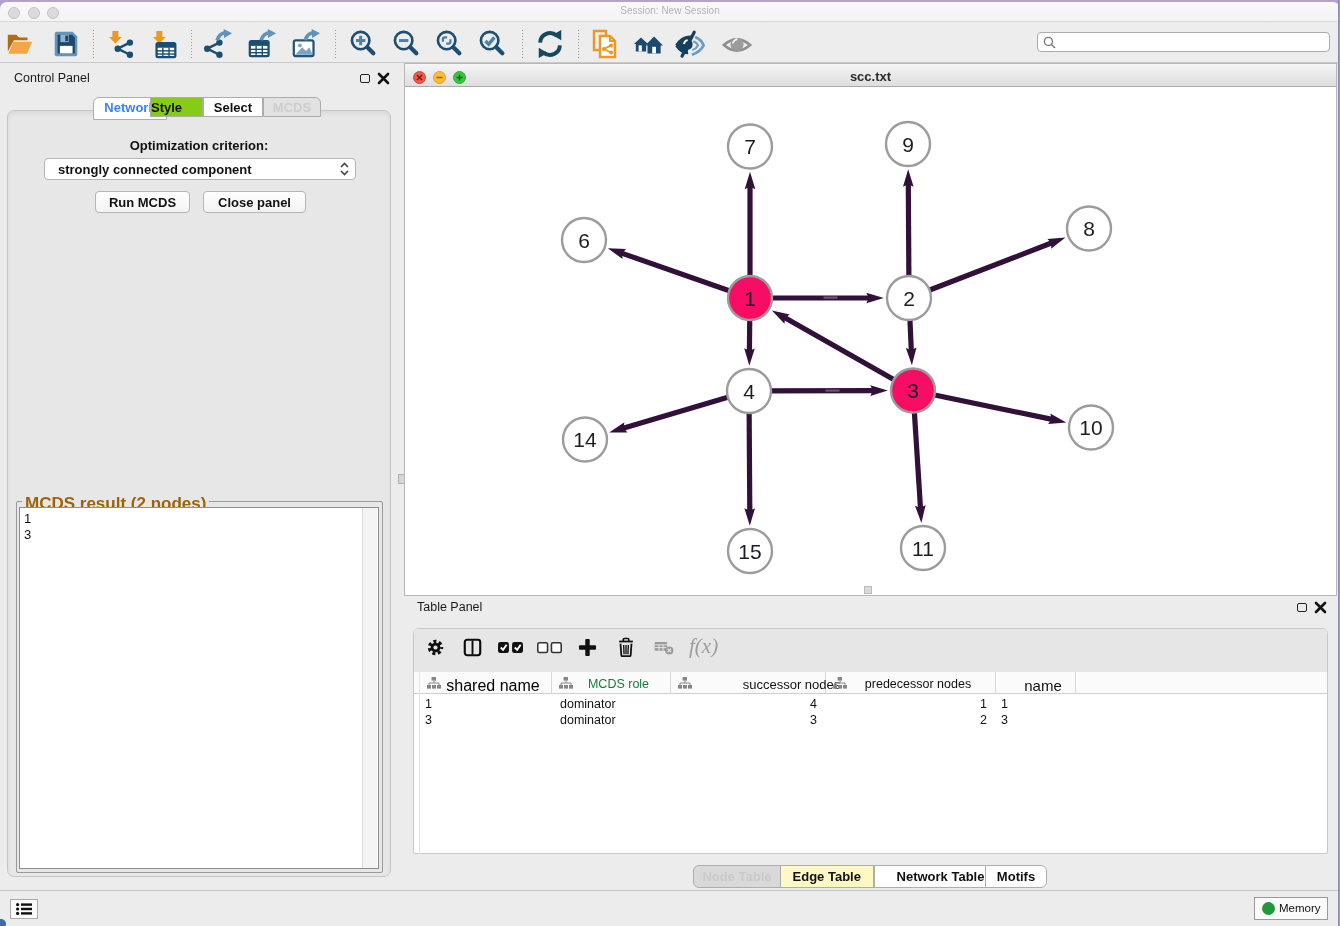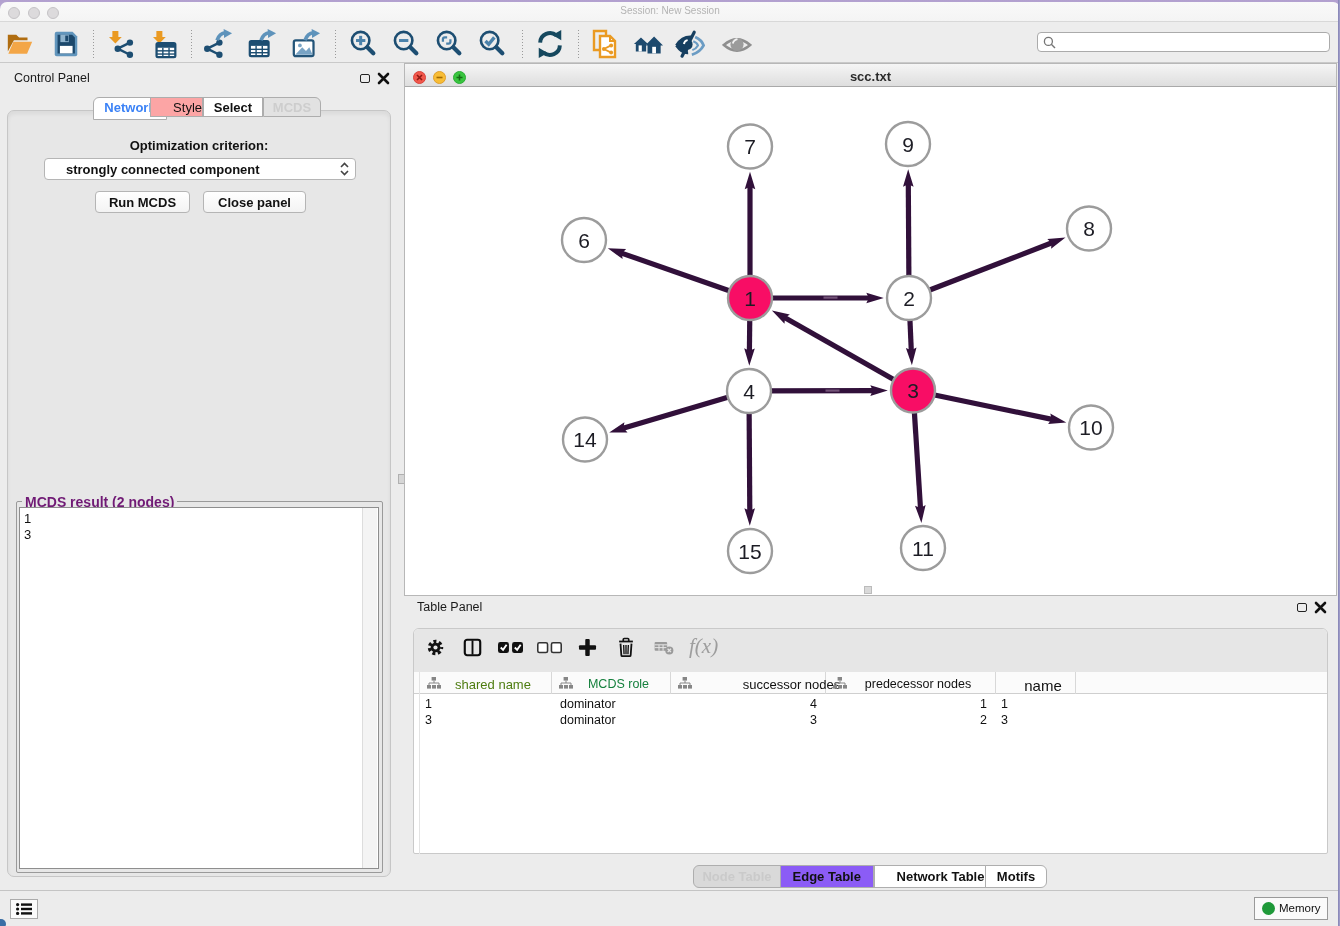--- a/index.html
+++ b/index.html
@@ -139,33 +139,33 @@
     <line x1="8.3" y1="8.3" x2="12" y2="12" stroke="#757575" stroke-width="1.4"></line>
   </svg>
 <div class="abs" style="left:0;top:63px;width:1340px;height:827px;background:#ececec"></div>
 <div class="abs" style="left:14px;top:71px;width:200px;height:15px;font-size:12.5px;color:#1a1a1a">Control Panel</div>
 <div class="abs" style="left:360px;top:73.5px;width:9.5px;height:9.5px;border:1.6px solid #222;border-radius:2px"></div>
 <svg class="abs" style="left:377px;top:72px" width="13" height="13" viewBox="0 0 13 13">
     <path d="M2 2 L11 11 M11 2 L2 11" stroke="#111" stroke-width="2.6" stroke-linecap="round"></path>
   </svg>
 <div class="abs" style="left:7px;top:110px;width:384px;height:767px;background:#e7e7e7;border:1px solid #c6c6c6;border-radius:7px;box-shadow:inset 0 3px 4px rgba(0,0,0,0.06)"></div>
 <div class="abs" style="left:77px;top:97px;width:74px;height:23px;background:#fff;border:1px solid #adadad;border-radius:6px 0 0 0;margin-left:16px;font-size:13px;font-weight:700;color:#3b82f6;text-align:center;line-height:19px">Network</div>
-<div class="abs" style="left:151px;top:97px;width:53px;height:19.5px;background:#fca5a5;border:1px solid #adadad;border-radius:0;margin-left:-1px;font-size:13px;font-weight:400;color:#111;text-align:right;line-height:19px">Style</div>
+<div class="abs" style="left:151px;top:97px;width:53px;height:19.5px;background:#84cc16;border:1px solid #adadad;border-radius:0;margin-left:-1px;font-size:13px;font-weight:700;color:#111;text-align:left;line-height:19px">Style</div>
 <div class="abs" style="left:204px;top:97px;width:60px;height:19.5px;background:#fff;border:1px solid #adadad;border-radius:0;margin-left:-1px;font-size:13px;font-weight:700;color:#111;text-align:center;line-height:19px">Select</div>
 <div class="abs" style="left:264px;top:97px;width:58px;height:19.5px;background:#e2e2e2;border:1px solid #adadad;border-radius:0 6px 0 0;margin-left:-1px;font-size:13px;font-weight:700;color:#cdcdcd;text-align:center;line-height:19px">MCDS</div>
 <div class="abs" style="left:7px;top:138px;width:384px;text-align:center;font-size:13px;font-weight:700;color:#111">Optimization criterion:</div>
-<div class="abs" style="left:44px;top:158px;width:312px;height:22px;background:#fff;border:1px solid #b5b5b5;border-radius:4px;font-size:13px;font-weight:700;color:#111;line-height:21px;padding-left:21px">strongly connected component</div>
+<div class="abs" style="left:44px;top:158px;width:312px;height:22px;background:#fff;border:1px solid #b5b5b5;border-radius:4px;font-size:13px;font-weight:700;color:#111;line-height:21px;padding-left:13px">strongly connected component</div>
 <svg class="abs" style="left:339px;top:162px" width="11" height="14" viewBox="0 0 11 14">
     <path d="M2 5 L5.5 1.5 L9 5" fill="none" stroke="#444" stroke-width="1.6"></path>
     <path d="M2 9 L5.5 12.5 L9 9" fill="none" stroke="#444" stroke-width="1.6"></path>
   </svg>
 <div class="abs" style="left:95px;top:191px;width:95px;height:22px;background:linear-gradient(#fff,#f3f3f3);border:1px solid #b5b5b5;border-radius:4px;font-size:13px;font-weight:700;color:#111;text-align:center;line-height:21px">Run MCDS</div>
 <div class="abs" style="left:203px;top:191px;width:103px;height:22px;background:linear-gradient(#fff,#f3f3f3);border:1px solid #b5b5b5;border-radius:4px;font-size:13px;font-weight:700;color:#111;text-align:center;line-height:21px">Close panel</div>
 <div class="abs" style="left:16px;top:501px;width:367px;height:372px;border:1px solid #9a9a9a;border-radius:2px"></div>
-<div class="abs" style="left:22px;top:494px;height:14px;background:#e7e7e7;font-size:14px;font-weight:700;color:#701a75;padding:0 3px;white-space:nowrap">MCDS result (2 nodes)</div>
+<div class="abs" style="left:22px;top:494px;height:14px;background:#e7e7e7;font-size:17px;font-weight:700;color:#a16207;padding:0 3px;white-space:nowrap">MCDS result (2 nodes)</div>
 <div class="abs" style="left:19px;top:507px;width:360px;height:362px;background:#fff;border:1px solid #8e8e8e"></div>
 <div class="abs" style="left:362px;top:508px;width:15px;height:360px;background:#f4f4f4;border-left:1px solid #ddd"></div>
 <div class="abs" style="left:24px;top:511px;font-size:13px;line-height:16px;color:#111">1<br>3</div>
 <div class="abs" style="left:398px;top:474px;width:7px;height:10px;background:#d6d6d6;border:1px solid #b0b0b0"></div>
 <div class="abs" style="left:404px;top:63px;width:933px;height:533px;background:#fff;border:1px solid #b7b7b7"></div>
 <div class="abs" style="left:405px;top:64px;width:931px;height:23px;background:linear-gradient(#f5f5f5,#dedede);border-bottom:1px solid #a9a9a9"></div>
 <div class="abs" style="left:412.8px;top:71px;width:13px;height:13px;border-radius:50%;background:#f1574b;border:1px solid #d8433b"></div>
 <svg class="abs" style="left:412.8px;top:71px" width="13" height="13" viewBox="0 0 13 13">
     <path d="M4 4 L9 9 M9 4 L4 9" stroke="#8c1812" stroke-width="1.6"></path>
   </svg>
@@ -291,21 +291,21 @@
 <svg style="position:absolute;left:427px;top:677px" width="14" height="12" viewBox="0 0 14 12">
     <rect x="4.6" y="0" width="4.4" height="3.6" fill="#868686"></rect>
     <line x1="7" y1="3.6" x2="7" y2="6" stroke="#868686" stroke-width="1"></line>
     <line x1="2" y1="6" x2="12" y2="6" stroke="#868686" stroke-width="1"></line>
     <line x1="2" y1="6" x2="2" y2="8" stroke="#868686" stroke-width="1"></line>
     <line x1="12" y1="6" x2="12" y2="8" stroke="#868686" stroke-width="1"></line>
     <rect x="0" y="8" width="4" height="3.6" fill="#868686"></rect>
     <rect x="5" y="8" width="4" height="3.6" fill="#868686"></rect>
     <rect x="10" y="8" width="4" height="3.6" fill="#868686"></rect>
   </svg>
-<div class="abs" style="left:439px;top:677px;width:108px;text-align:center;font-size:13px;color:#4d7c0f">shared name</div>
+<div class="abs" style="left:439px;top:677px;width:108px;text-align:center;font-size:16px;color:#000000">shared name</div>
 <svg style="position:absolute;left:559px;top:677px" width="14" height="12" viewBox="0 0 14 12">
     <rect x="4.6" y="0" width="4.4" height="3.6" fill="#868686"></rect>
     <line x1="7" y1="3.6" x2="7" y2="6" stroke="#868686" stroke-width="1"></line>
     <line x1="2" y1="6" x2="12" y2="6" stroke="#868686" stroke-width="1"></line>
     <line x1="2" y1="6" x2="2" y2="8" stroke="#868686" stroke-width="1"></line>
     <line x1="12" y1="6" x2="12" y2="8" stroke="#868686" stroke-width="1"></line>
     <rect x="0" y="8" width="4" height="3.6" fill="#868686"></rect>
     <rect x="5" y="8" width="4" height="3.6" fill="#868686"></rect>
     <rect x="10" y="8" width="4" height="3.6" fill="#868686"></rect>
   </svg>
@@ -337,21 +337,21 @@
 <div class="abs" style="left:560px;top:697px;font-size:12.5px;color:#111">dominator</div>
 <div class="abs" style="left:670px;top:697px;width:147px;text-align:right;font-size:12.5px;color:#111">4</div>
 <div class="abs" style="left:825px;top:697px;width:162px;text-align:right;font-size:12.5px;color:#111">1</div>
 <div class="abs" style="left:1001px;top:697px;font-size:12.5px;color:#111">1</div>
 <div class="abs" style="left:425px;top:713px;font-size:12.5px;color:#111">3</div>
 <div class="abs" style="left:560px;top:713px;font-size:12.5px;color:#111">dominator</div>
 <div class="abs" style="left:670px;top:713px;width:147px;text-align:right;font-size:12.5px;color:#111">3</div>
 <div class="abs" style="left:825px;top:713px;width:162px;text-align:right;font-size:12.5px;color:#111">2</div>
 <div class="abs" style="left:1001px;top:713px;font-size:12.5px;color:#111">3</div>
 <div class="abs" style="left:693px;top:865px;width:88px;height:23px;background:#d9d9d9;border:1px solid #aeaeae;border-radius:6px 0 0 6px;margin-left:0px;font-size:13px;font-weight:700;color:#cacaca;text-align:center;line-height:22px">Node Table</div>
-<div class="abs" style="left:781px;top:865px;width:93.5px;height:23px;background:#8b5cf6;border:1px solid #aeaeae;border-radius:0;margin-left:-1px;font-size:13px;font-weight:700;color:#111;text-align:center;line-height:22px">Edge Table</div>
+<div class="abs" style="left:781px;top:865px;width:93.5px;height:23px;background:#fef9c3;border:1px solid #aeaeae;border-radius:0;margin-left:-1px;font-size:13px;font-weight:700;color:#111;text-align:center;line-height:22px">Edge Table</div>
 <div class="abs" style="left:874.5px;top:865px;width:134px;height:23px;background:#fff;border:1px solid #aeaeae;border-radius:0;margin-left:-1px;font-size:13px;font-weight:700;color:#111;text-align:center;line-height:22px">Network Table</div>
 <div class="abs" style="left:986px;top:865px;width:62px;height:23px;background:#fff;border:1px solid #aeaeae;border-radius:0 6px 6px 0;margin-left:-1px;font-size:13px;font-weight:700;color:#111;text-align:center;line-height:22px">Motifs</div>
 <div class="abs" style="left:0;top:890px;width:1340px;height:36px;background:#ececec;border-top:1px solid #c4c4c4"></div>
 <div class="abs" style="left:10px;top:899px;width:28px;height:20px;background:#fbfbfb;border:1px solid #ababab"></div>
 <svg class="abs" style="left:16px;top:903px" width="16" height="12" viewBox="0 0 16 12">
     <circle cx="1.6" cy="1.6" r="1.6" fill="#111"></circle>
     <rect x="5" y="0.4" width="11" height="2.4" fill="#111"></rect>
     <circle cx="1.6" cy="6" r="1.6" fill="#111"></circle>
     <rect x="5" y="4.8" width="11" height="2.4" fill="#111"></rect>
     <circle cx="1.6" cy="10.4" r="1.6" fill="#111"></circle>

